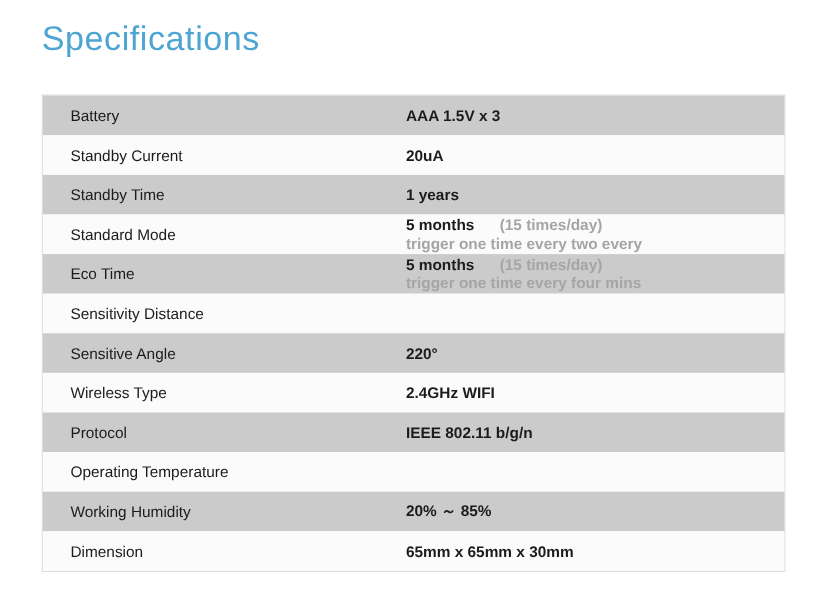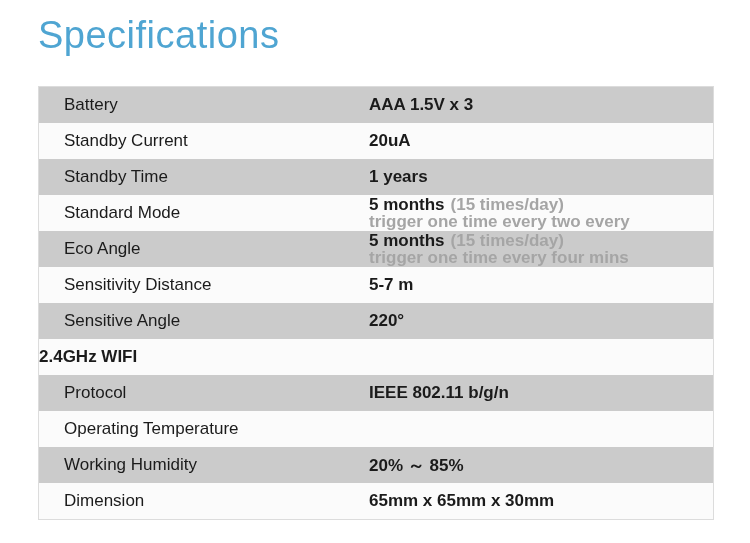--- a/index.html
+++ b/index.html
@@ -4,49 +4,49 @@
 <style>
   * { margin: 0; padding: 0; box-sizing: border-box; }
   html, body {
     width: 750px; height: 543px;
     background: #ffffff;
     font-family: "Liberation Sans", sans-serif;
     overflow: hidden;
   }
   .page-title {
     margin: 16px 12px 0 38px;
-    font-size: 38px;
+    font-size: 31px;
     line-height: 38px;
     font-weight: 400;
     color: var(--accent, #4FA5D2);
     letter-spacing: 0.5px;
   }
   .spec-table {
     margin: 32px 0 0 38px;
     width: 676px;
     border: 1px solid #dcdcdc;
   }
   .row {
     display: flex;
     align-items: center;
     height: 36px;
-    font-size: 17px;
+    font-size: 14px;
     color: var(--text, #1b1b1b);
   }
   .row:nth-child(odd)  { background: var(--row_gray, #cbcbcb); }
   .row:nth-child(even) { background: var(--row_white, #fbfbfb); }
   .cell-label {
     width: 330px;
     padding-left: 25px;
     flex-shrink: 0;
   }
   .cell-value { flex: 1; font-weight: bold; }
   .cell-value.two-line { line-height: 17px; }
   .muted { color: var(--muted, #a5a5a5); }
-  .note { margin-left: 6px; }
+  .note { margin-left: 23px; }
 </style>
 </head>
 <body>
 
 <h1 class="page-title">Specifications</h1>
 
 <div class="spec-table">
 
   <div class="row">
     <div class="cell-label">Battery</div>
@@ -65,38 +65,38 @@
 
   <div class="row">
     <div class="cell-label">Standard Mode</div>
     <div class="cell-value two-line">
       <div><span>5 months</span><span class="muted note">(15 times/day)</span></div>
       <div class="muted">trigger one time every two every</div>
     </div>
   </div>
 
   <div class="row">
-    <div class="cell-label">Eco Angle</div>
+    <div class="cell-label">Eco Time</div>
     <div class="cell-value two-line">
       <div><span>5 months</span><span class="muted note">(15 times/day)</span></div>
       <div class="muted">trigger one time every four mins</div>
     </div>
   </div>
 
   <div class="row">
     <div class="cell-label">Sensitivity Distance</div>
-    <div class="cell-value">5-7 m</div>
   </div>
 
   <div class="row">
     <div class="cell-label">Sensitive Angle</div>
     <div class="cell-value">220°</div>
   </div>
 
   <div class="row">
+    <div class="cell-label">Wireless Type</div>
     <div class="cell-value">2.4GHz WIFI</div>
   </div>
 
   <div class="row">
     <div class="cell-label">Protocol</div>
     <div class="cell-value">IEEE 802.11 b/g/n</div>
   </div>
 
   <div class="row">
     <div class="cell-label">Operating Temperature</div>

